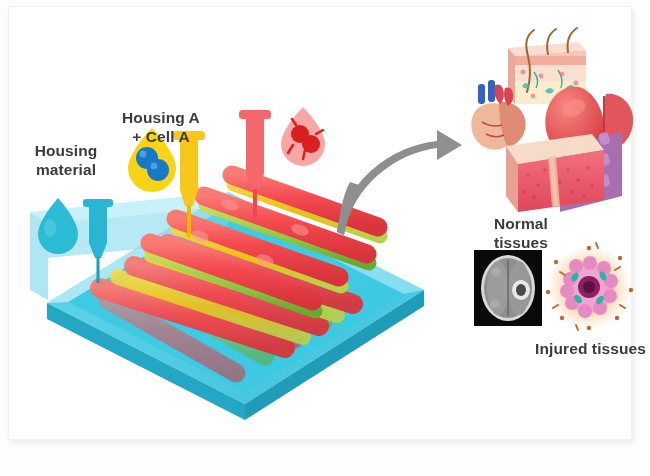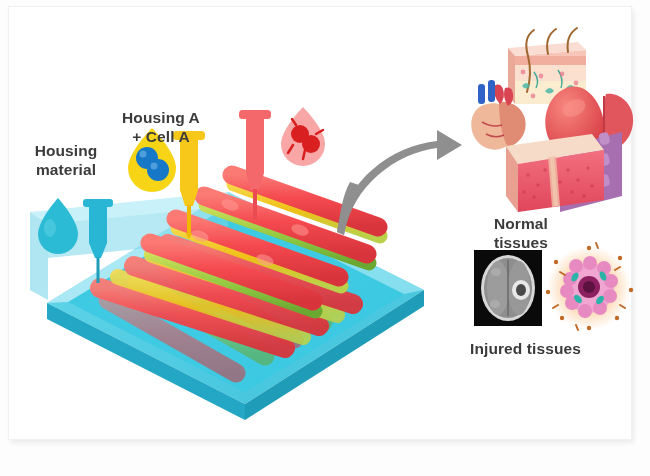--- a/index.html
+++ b/index.html
@@ -30,21 +30,21 @@
     font-weight: 700;
     line-height: 19px;
     letter-spacing: 0.1px;
     white-space: pre-line;
     text-align: center;
   }
   .lbl-housing { left: 18px;  top: 141px; width: 96px; }
   .lbl-inkA    { left: 108px; top: 108px; width: 106px; }
   .lbl-inkB    { left: 232px; top: 48px;  width: 106px; }
   .lbl-normal  { left: 462px; top: 179px; width: 86px; text-align: right; margin-top: 35px; }
-  .lbl-injured { left: 470px; top: 339px; width: 150px; text-align: left; }
+  .lbl-injured { left: 496px; top: 339px; width: 150px; text-align: right; }
 
   .art { position: absolute; left: 0; top: 0; }
   svg { display: block; overflow: visible; }
 </style>
 </head>
 <body>
 
 <div id="figure">
   <div class="card"></div>
 

